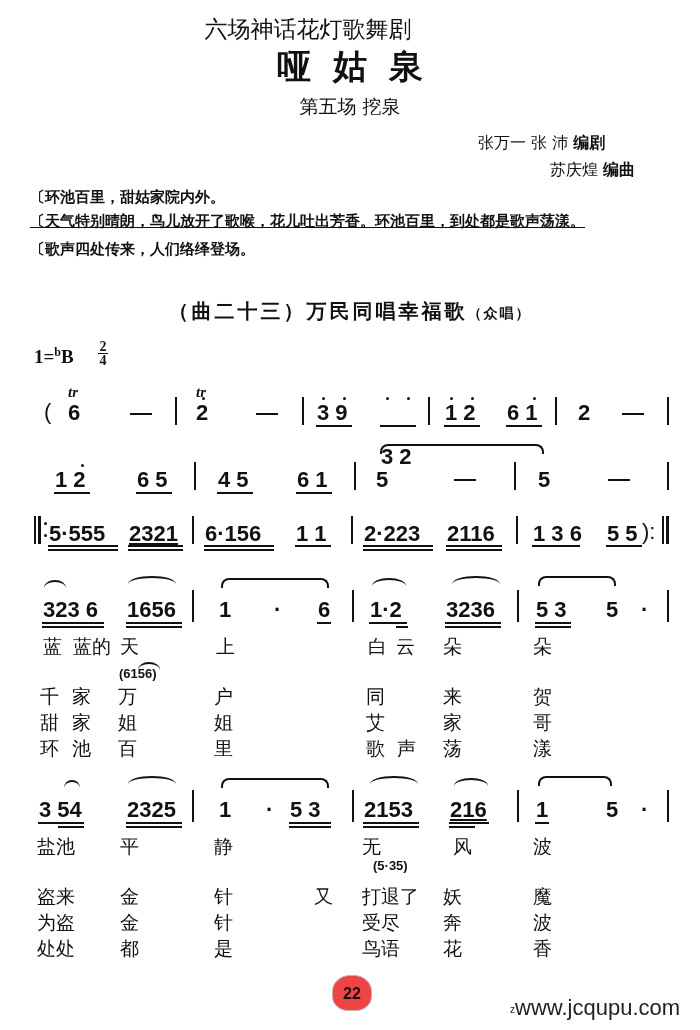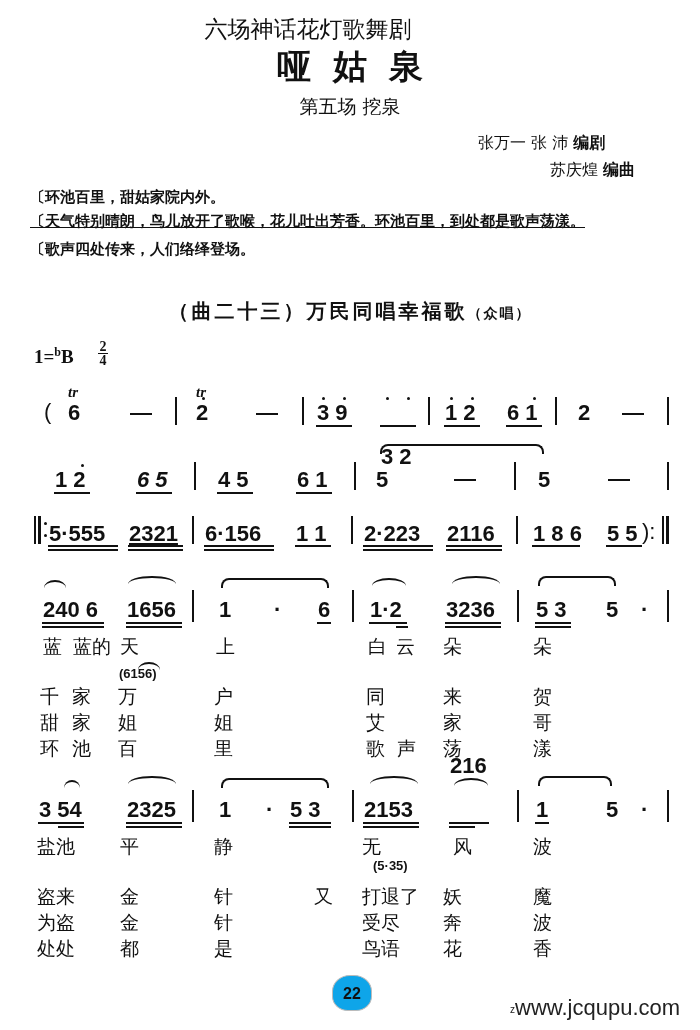--- a/index.html
+++ b/index.html
@@ -21,21 +21,21 @@
   .n { font-family: "Liberation Sans", sans-serif; font-weight: bold; font-size: 22px; line-height: 24px; }
   .dot { position: absolute; width: 3px; height: 3px; border-radius: 50%; background: #111; }
   .ul { position: absolute; height: 1.5px; background: #111; }
   .bl { position: absolute; width: 2px; background: #111; }
   .dash { position: absolute; width: 22px; height: 2px; background: #111; }
   .slur { position: absolute; border-top: 2px solid #111; border-radius: 50% 50% 0 0 / 100% 100% 0 0; height: 8px; }
   .tie { position: absolute; border: 2px solid #111; border-bottom: none; border-radius: 8px 8px 0 0; height: 10px; }
   .tr { font-family: "Liberation Serif", serif; font-style: italic; font-weight: bold; font-size: 15px; }
   .lyr { font-size: 19px; }
   .alt { font-size: 13px; font-weight: bold; font-family: "Liberation Sans", sans-serif; }
-  .pagebadge { left: 332px; top: 975px; width: 40px; height: 36px; border-radius: 45% 45% 40% 40%; border: 1.5px solid #bbb; background: #0ea5e9; text-align: center; font-family: "Liberation Sans", sans-serif; font-size: 16px; line-height: 36px; font-weight: bold; }
+  .pagebadge { left: 332px; top: 975px; width: 40px; height: 36px; border-radius: 45% 45% 40% 40%; border: 1.5px solid #bbb; background: #ef4444; text-align: center; font-family: "Liberation Sans", sans-serif; font-size: 16px; line-height: 36px; font-weight: bold; }
   .url { left: 510px; top: 995px; font-family: "Liberation Sans", sans-serif; font-size: 22px; color: #222; }
   .url small { font-size: 10px; vertical-align: 2px; }
 </style>
 </head>
 <body>
 
 <div class="abs subtitle">六场神话花灯歌舞剧</div>
 <div class="abs title">哑姑泉</div>
 <div class="abs scene">第五场  挖泉</div>
 
@@ -100,21 +100,21 @@
 
   <span class="abs n" style="left:578px; top:401px;">2</span>
   <div class="dash" style="left:622px; top:413px;"></div>
   <div class="bl" style="left:667px; top:397px; height:28px;"></div>
 </div>
 
 <div>
   <span class="abs n" style="left:55px; top:468px;">1 2</span>
   <div class="dot" style="left:81px; top:464px;"></div>
   <div class="ul" style="left:54px; top:492px; width:36px;"></div>
-  <span class="abs n" style="left:137px; top:468px;font-style:italic;">6 5</span>
+  <span class="abs n" style="left:137px; top:468px;">6 5</span>
   <div class="ul" style="left:136px; top:492px; width:36px;"></div>
   <div class="bl" style="left:194px; top:462px; height:28px;"></div>
   <span class="abs n" style="left:218px; top:468px;">4 5</span>
   <div class="ul" style="left:217px; top:492px; width:36px;"></div>
   <span class="abs n" style="left:297px; top:468px;">6 1</span>
   <div class="ul" style="left:296px; top:492px; width:36px;"></div>
   <div class="bl" style="left:354px; top:462px; height:28px;"></div>
   <div class="tie" style="left:380px; top:444px; width:164px;"></div>
   <span class="abs n" style="left:376px; top:468px;">5</span>
   <div class="dash" style="left:454px; top:479px;"></div>
@@ -142,32 +142,32 @@
   <span class="abs n" style="left:296px; top:522px;">1  1</span>
   <div class="ul" style="left:295px; top:545px; width:36px;"></div>
   <div class="bl" style="left:351px; top:516px; height:28px;"></div>
   <span class="abs n" style="left:364px; top:522px;">2·223</span>
   <div class="ul" style="left:363px; top:545px; width:70px;"></div>
   <div class="ul" style="left:363px; top:549px; width:70px;"></div>
   <span class="abs n" style="left:447px; top:522px;">2116</span>
   <div class="ul" style="left:446px; top:545px; width:56px;"></div>
   <div class="ul" style="left:446px; top:549px; width:56px;"></div>
   <div class="bl" style="left:516px; top:516px; height:28px;"></div>
-  <span class="abs n" style="left:533px; top:522px;">1 8 6</span>
+  <span class="abs n" style="left:533px; top:522px;">1 3 6</span>
   <div class="ul" style="left:532px; top:545px; width:48px;"></div>
   <span class="abs n" style="left:607px; top:522px;">5 5</span>
   <div class="ul" style="left:606px; top:545px; width:36px;"></div>
   <span class="abs n" style="left:642px; top:520px; font-weight:normal;">):</span>
   <div class="bl" style="left:662px; top:516px; height:28px; width:2px;"></div>
   <div class="bl" style="left:666px; top:516px; height:28px; width:3px;"></div>
 </div>
 
 <div>
   <div class="slur" style="left:44px; top:580px; width:22px;"></div>
-  <span class="abs n" style="left:43px; top:598px;">240 6</span>
+  <span class="abs n" style="left:43px; top:598px;">323 6</span>
   <div class="ul" style="left:42px; top:622px; width:62px;"></div>
   <div class="ul" style="left:42px; top:626px; width:62px;"></div>
   <div class="slur" style="left:128px; top:576px; width:48px;"></div>
   <span class="abs n" style="left:127px; top:598px;">1656</span>
   <div class="ul" style="left:126px; top:622px; width:56px;"></div>
   <div class="ul" style="left:126px; top:626px; width:56px;"></div>
   <div class="bl" style="left:192px; top:590px; height:32px;"></div>
   <div class="tie" style="left:221px; top:578px; width:108px;"></div>
   <span class="abs n" style="left:219px; top:598px;">1</span>
   <span class="abs n" style="left:274px; top:598px;">·</span>
@@ -246,21 +246,21 @@
   <span class="abs n" style="left:266px; top:798px;">·</span>
   <span class="abs n" style="left:290px; top:798px;">5  3</span>
   <div class="ul" style="left:289px; top:822px; width:42px;"></div>
   <div class="ul" style="left:289px; top:826px; width:42px;"></div>
   <div class="bl" style="left:352px; top:790px; height:32px;"></div>
   <div class="slur" style="left:370px; top:776px; width:48px;"></div>
   <span class="abs n" style="left:364px; top:798px;">2153</span>
   <div class="ul" style="left:363px; top:822px; width:56px;"></div>
   <div class="ul" style="left:363px; top:826px; width:56px;"></div>
   <div class="slur" style="left:454px; top:778px; width:34px;"></div>
-  <span class="abs n" style="left:450px; top:754px;">216</span>
+  <span class="abs n" style="left:450px; top:798px;text-decoration:underline;">216</span>
   <div class="ul" style="left:449px; top:822px; width:40px;"></div>
   <div class="ul" style="left:449px; top:826px; width:26px;"></div>
   <div class="bl" style="left:517px; top:790px; height:32px;"></div>
   <div class="tie" style="left:538px; top:776px; width:74px;"></div>
   <span class="abs n" style="left:536px; top:798px;">1</span>
   <div class="ul" style="left:535px; top:822px; width:14px;"></div>
   <span class="abs n" style="left:606px; top:798px;">5</span>
   <span class="abs n" style="left:641px; top:798px;">·</span>
   <div class="bl" style="left:667px; top:790px; height:32px;"></div>
 </div>

